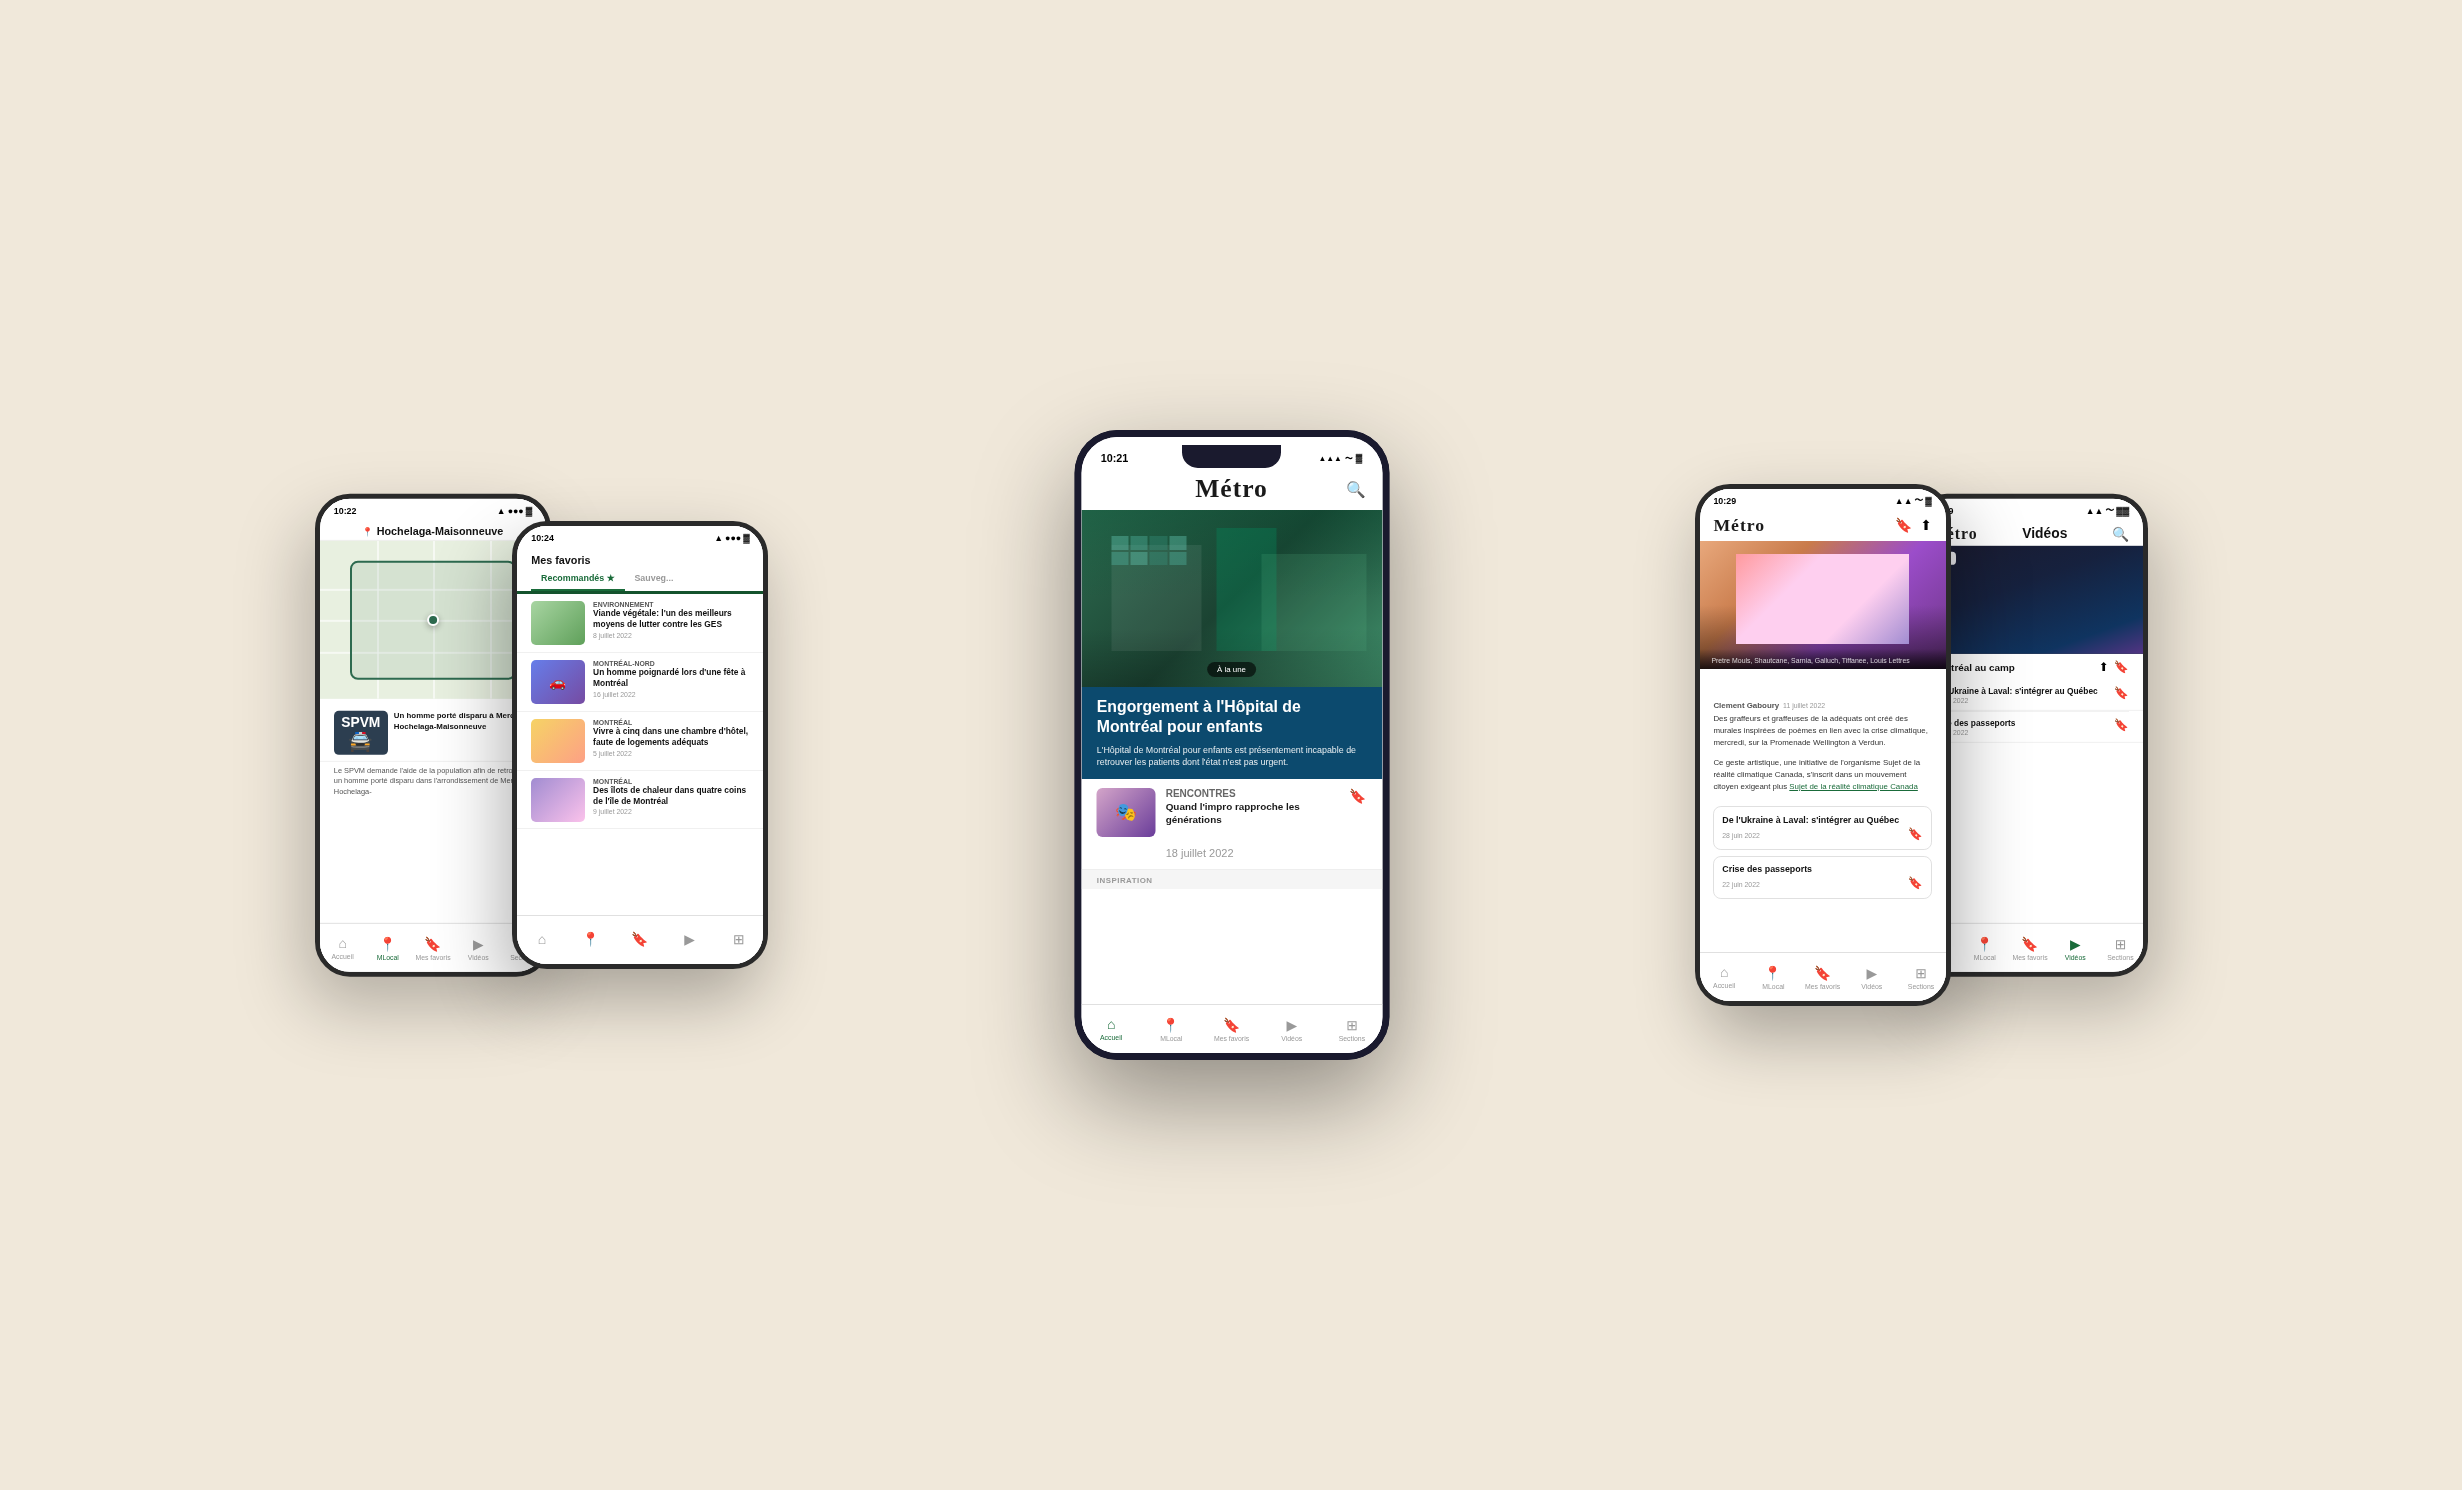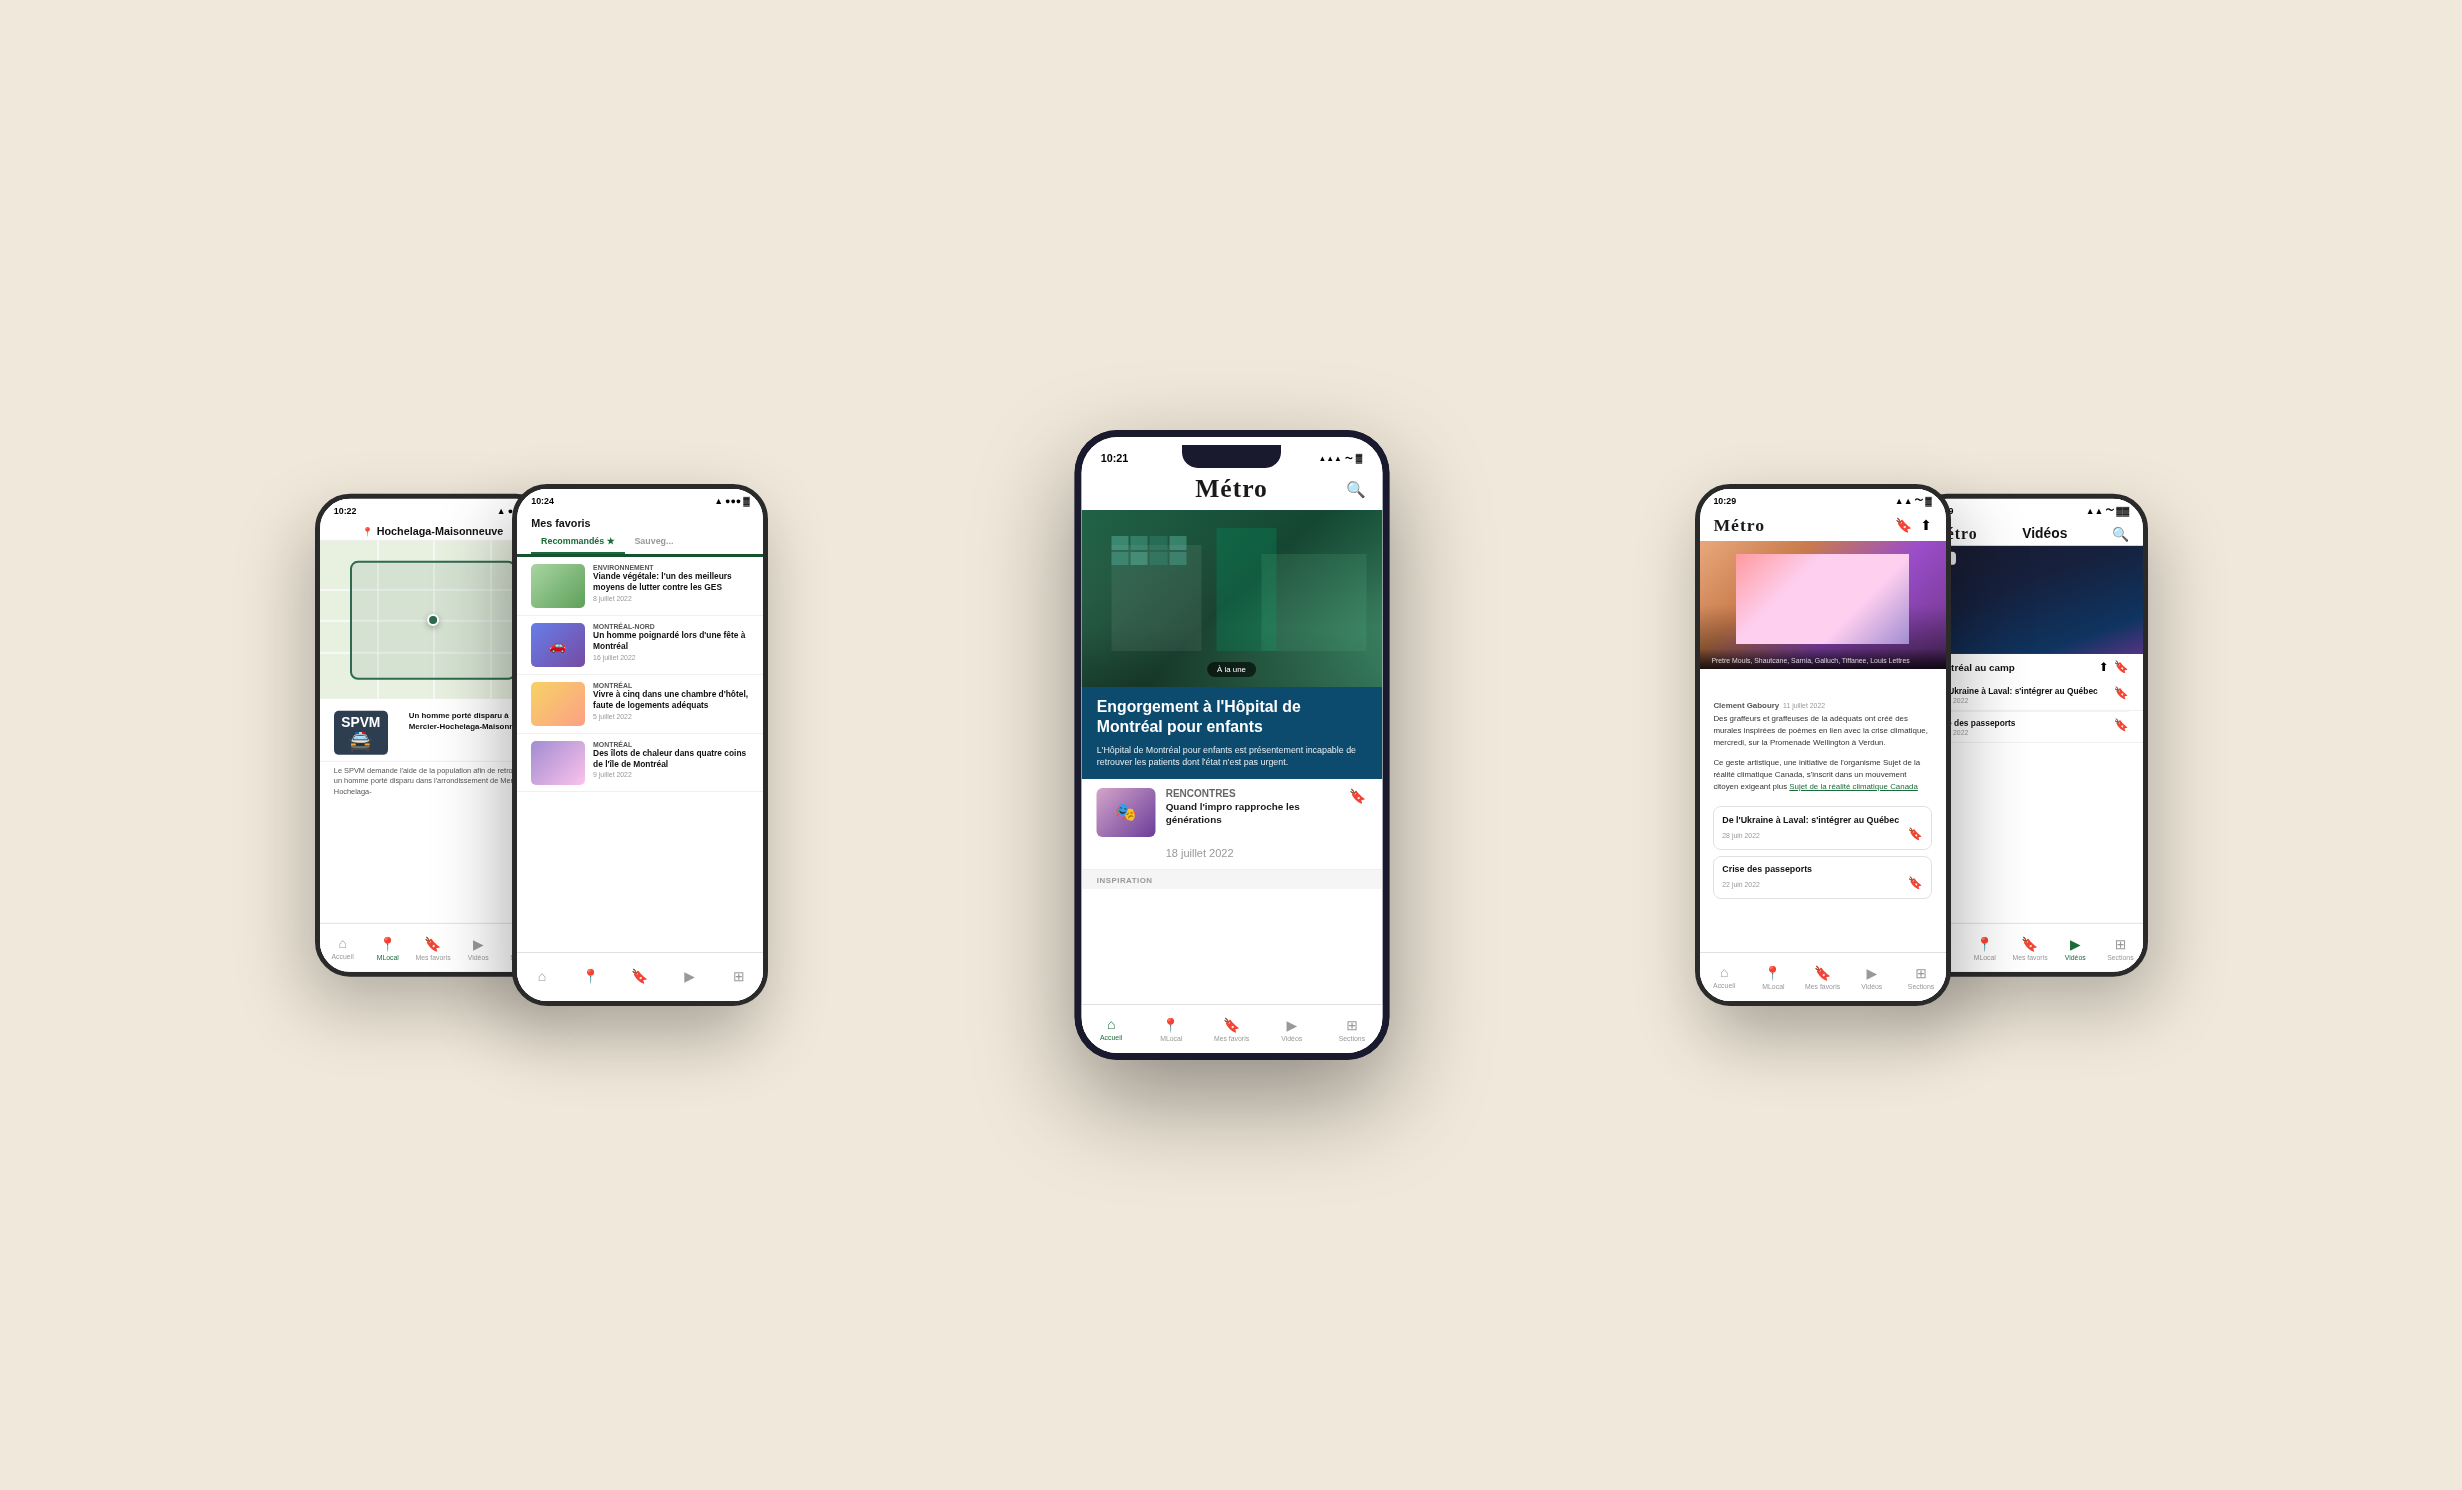--- a/index.html
+++ b/index.html
@@ -63,21 +63,21 @@
       width: 99px;
       height: 23.6px;
       background: #1a1a2e;
       border-radius: 0 0 15.8px 15.8px;
       z-index: 20;
     }
 
     
     .phone-left-1 {
       width: 256px;
-      height: 522px;
+      height: 448px;
       z-index: 4;
       top: 50%;
       left: -29.6px;
       transform: translateY(-50%);
       border-radius: 35px;
       border: 5.9px solid #2a2a2a;
       box-shadow: -9.9px 29.6px 69px rgba(0,0,0,0.3);
     }
 
     .phone-left-2 {
@@ -377,21 +377,21 @@
       transform: translate(-50%,-50%);
       width: 11.8px; height: 11.8px;
       border-radius: 50%;
       background: #2d6a4f;
       border: 2px solid #fff;
       box-shadow: 0 2px 5.9px rgba(0,0,0,0.3);
     }
 
     .news-item-small {
       display: flex;
-      gap: 21px;
+      gap: 6px;
       padding: 5.9px 13.8px;
       border-bottom: 1px solid #f0f0f0;
     }
 
     .news-thumb-small {
       width: 54px;
       height: 44px;
       border-radius: 4.9px;
       flex-shrink: 0;
       overflow: hidden;

